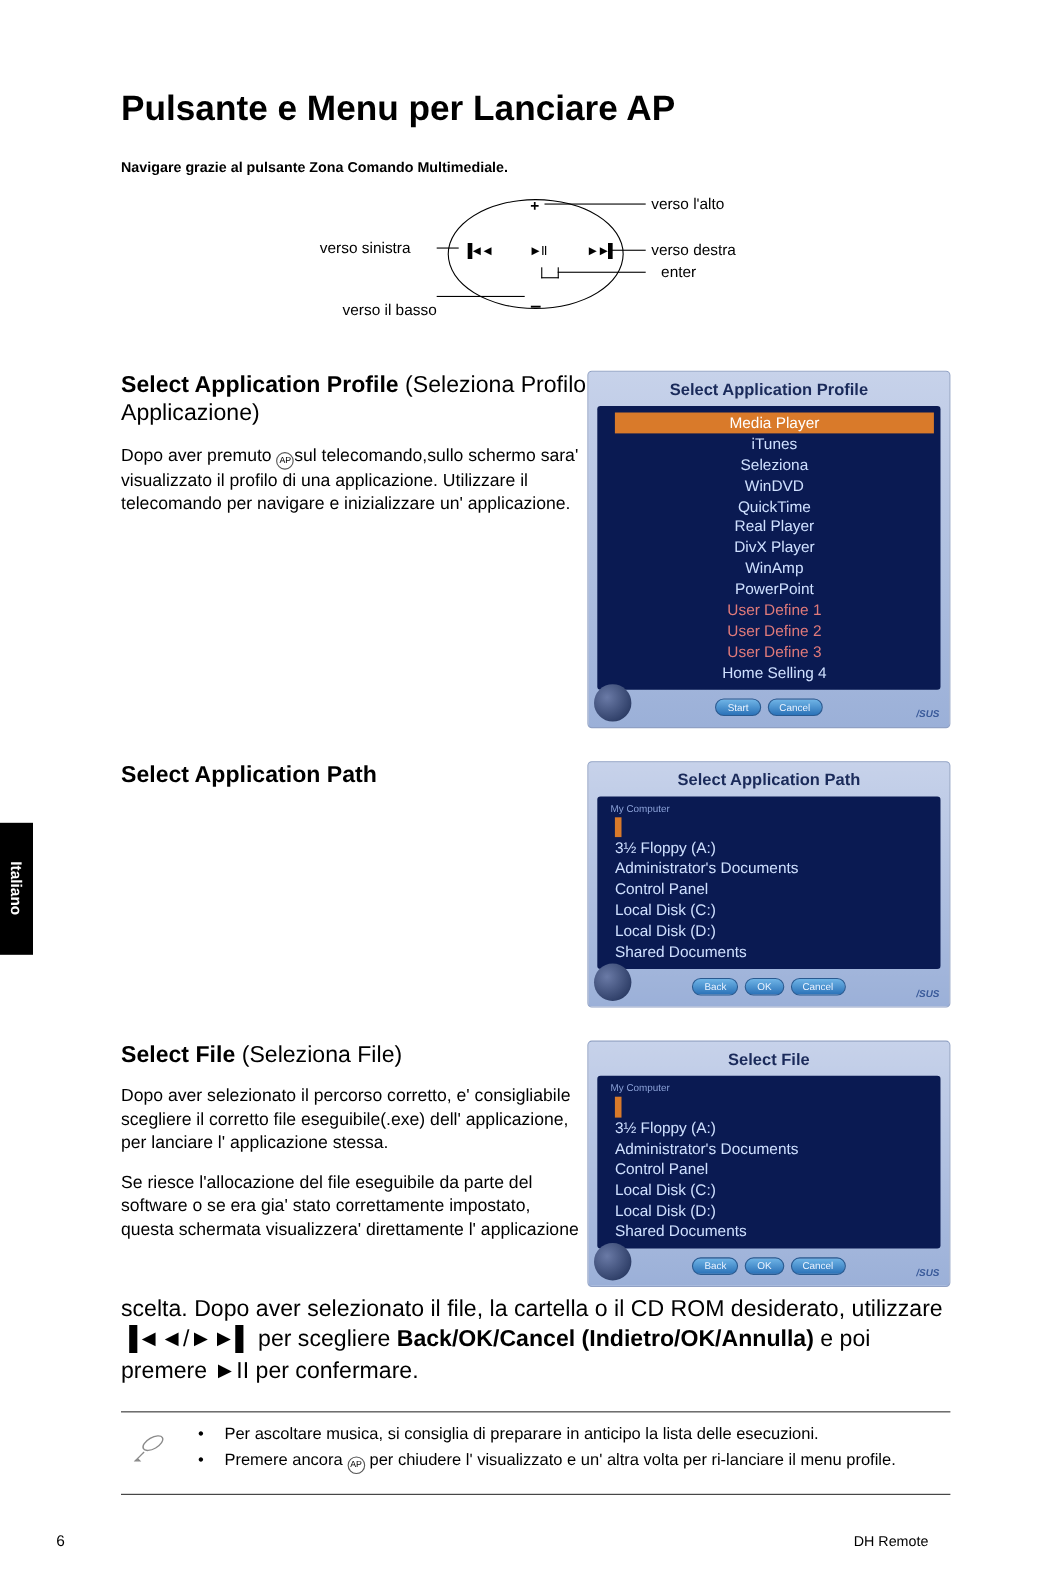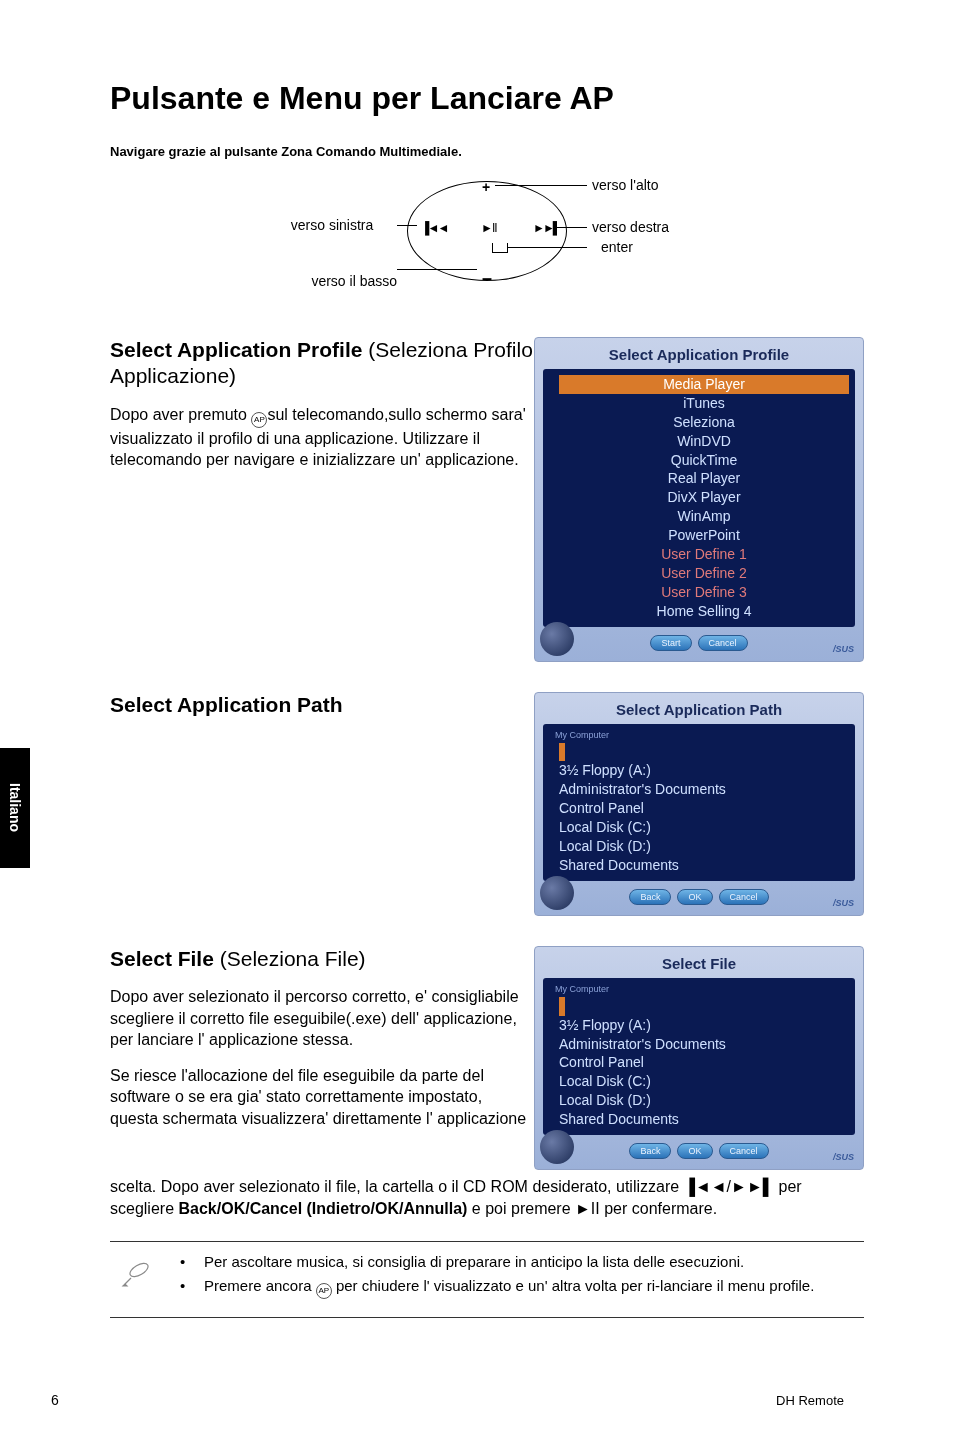--- a/index.html
+++ b/index.html
@@ -46,21 +46,21 @@
   .shot-list .red { color:#e07a7a; }
   .shot-list.center { text-align:center; }
   .shot-footer { display:flex; justify-content:center; gap:6px; margin-top:8px; position:relative; }
   .pill { background: linear-gradient(#6fb4e6,#2b72b8); color:#eaf3ff; font-size:9px; padding:2px 10px; border-radius:10px; border:1px solid #2a5a90; }
   .shot-corner { position:absolute; left:6px; bottom:6px; width:34px; height:34px; border-radius:50%; background: radial-gradient(circle at 35% 35%, #6a7aa6, #1a2a52); }
   .shot-logo { position:absolute; right:10px; bottom:8px; font-size:9px; color:#3a5a9a; font-style:italic; font-weight:bold; }
   .shot-wrap { position:relative; }
 
   .sidebar-tab { position:absolute; left:0; top:748px; width:30px; height:120px; background:#000; color:#fff; font-size:14px; font-weight:bold; writing-mode: vertical-rl; text-align:center; display:flex; align-items:center; justify-content:center; }
 
-  .full-body { font-size:16px; line-height:1.35; margin-top:4px; }
+  .full-body { font-size:21px; line-height:1.35; margin-top:4px; }
 
   .note-row { display:flex; gap:22px; border-top:1px solid #333; border-bottom:1px solid #333; padding:10px 4px 14px 4px; margin-top:22px; }
   .pencil { width:44px; flex:0 0 44px; display:flex; align-items:flex-start; justify-content:center; padding-top:4px; }
   .note-list { flex:1; font-size:15px; line-height:1.35; }
   .note-list .item { display:flex; gap:14px; margin-bottom:4px; }
   .note-list .dot { flex:0 0 10px; }
 
   .footer { position:absolute; left:0; right:0; bottom:30px; display:flex; align-items:center; }
   .footer .pg { width:110px; text-align:center; font-size:14px; }
   .footer .ft { flex:1; text-align:right; font-size:13px; }

